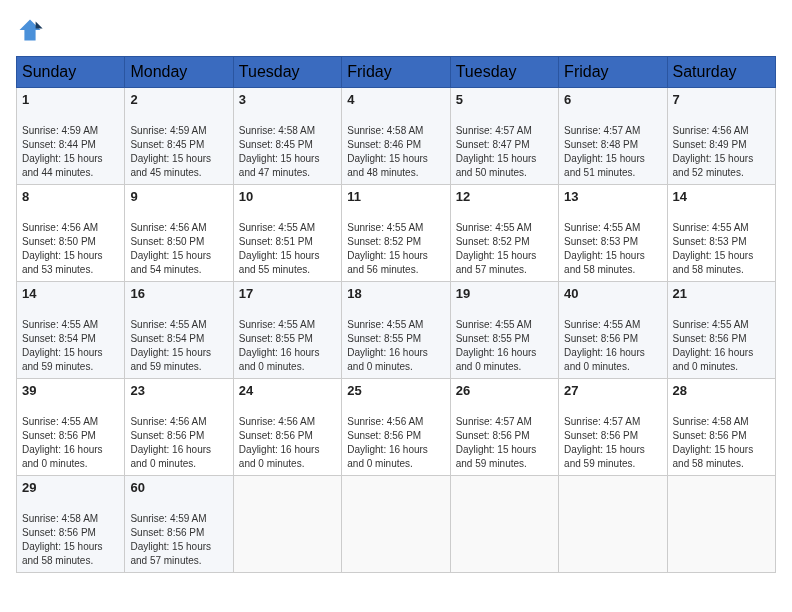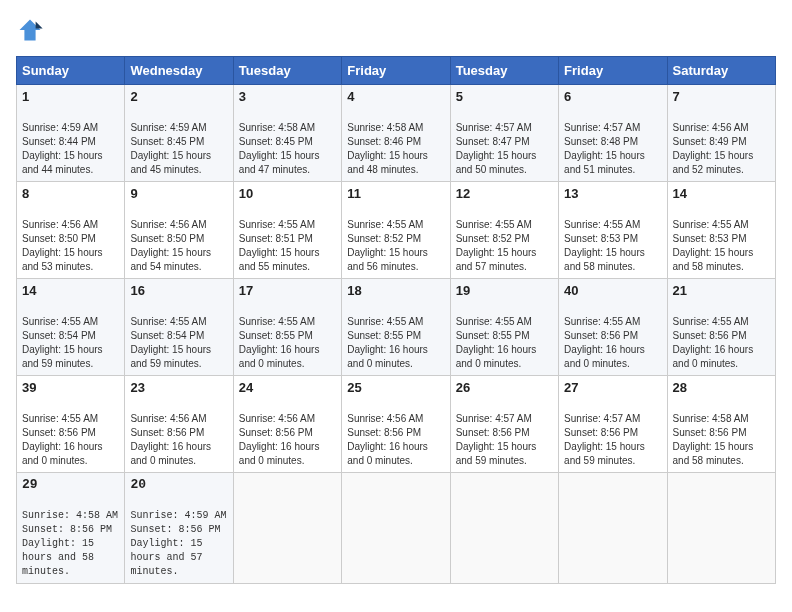--- a/index.html
+++ b/index.html
@@ -46,25 +46,25 @@
       font-size: 14px;
       color: #555;
     }
     table {
       width: 100%;
       border-collapse: collapse;
       font-size: 11px;
     }
     thead th {
       background-color: #3a6bbf;
-      color: #ffffff;
+      color: #000000;
       text-align: left;
       padding: 6px 5px;
-      font-size: 13px;
-      font-weight: bold;
+      font-size: 16px;
+      font-weight: normal;
       border: 1px solid #2a55a0;
     }
     tbody td {
       vertical-align: top;
       padding: 4px 5px;
       border: 1px solid #ccc;
       height: 78px;
       width: 14.28%;
       background: #fff;
     }
@@ -83,21 +83,20 @@
       color: #333;
       line-height: 1.4;
       margin-top: 17px;
     }
     .empty-cell {
       background: #f9f9f9 !important;
       border: 1px solid #ccc;
     }
     tbody tr:last-child td {
       height: 70px;
-      font-family: Liberation Mono, monospace;
     }
   </style>
 </head>
 <body>
 
 <div class="header">
   <div class="logo">
     <svg class="logo-icon" viewBox="0 0 40 40">
       <polygon points="20,5 35,20 28,20 28,35 12,35 12,20 5,20" fill="#4a90d9"></polygon>
       <polygon points="28,8 38,18 28,18" fill="#1a3a5c"></polygon>
@@ -110,21 +109,21 @@
   <div class="title-block">
     <div class="month-year"></div>
     <div class="location"></div>
   </div>
 </div>
 
 <table>
   <thead>
     <tr id="header-row">
         <th>Sunday</th>
-        <th>Wednesday</th>
+        <th>Monday</th>
         <th>Tuesday</th>
         <th>Friday</th>
         <th>Tuesday</th>
         <th>Friday</th>
         <th>Saturday</th>
       </tr>
   </thead>
   <tbody id="calendar-body">
       <tr>
         <td>
@@ -361,21 +360,21 @@
       <tr>
         <td>
         <span class="day-num">29</span>
         <div class="day-info">
           Sunrise: 4:58 AM<br>
           Sunset: 8:56 PM<br>
           Daylight: 15 hours and 58 minutes.
         </div>
       </td>
         <td>
-        <span class="day-num">20</span>
+        <span class="day-num">60</span>
         <div class="day-info">
           Sunrise: 4:59 AM<br>
           Sunset: 8:56 PM<br>
           Daylight: 15 hours and 57 minutes.
         </div>
       </td>
         <td class="empty-cell"></td>
         <td class="empty-cell"></td>
         <td class="empty-cell"></td>
         <td class="empty-cell"></td>

